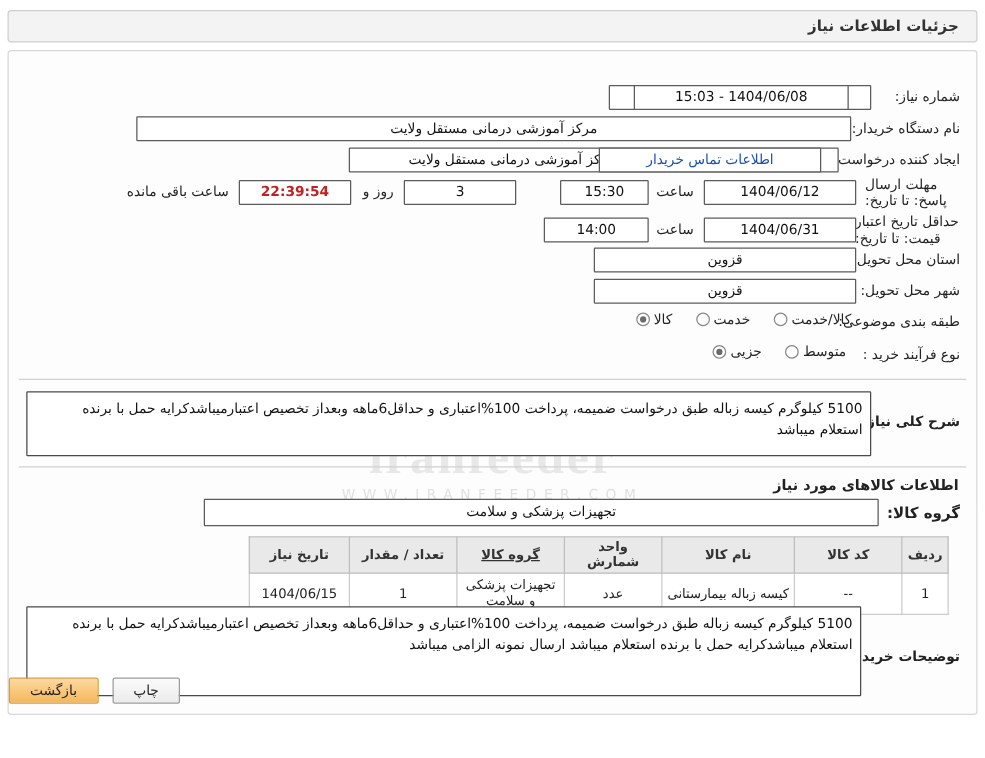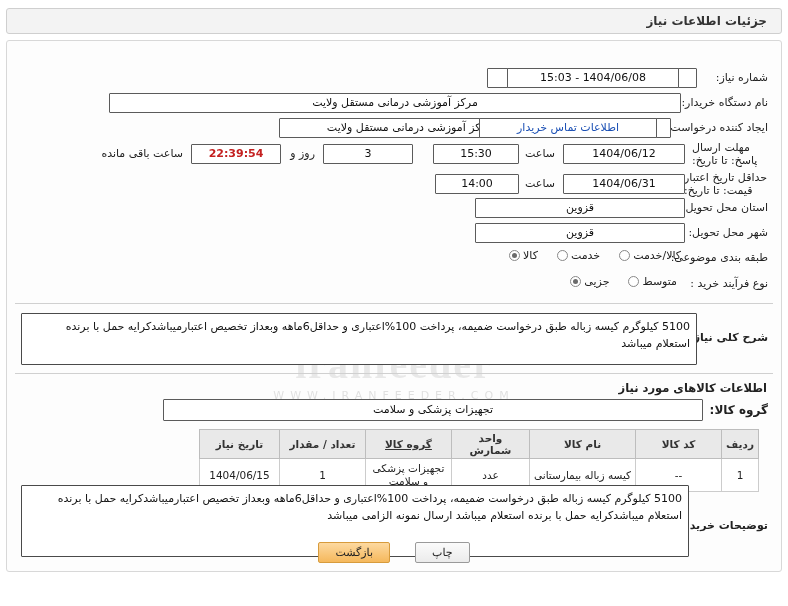--- a/index.html
+++ b/index.html
@@ -157,22 +157,22 @@
     color: #222;
     line-height: 13px;
   }
   
   .btns {
     position: absolute;
     bottom: 8px;
     left: 0; right: 0;
     display: flex;
     flex-direction: row-reverse;
-    justify-content: center;
-    gap: 25px;
+    justify-content: flex-start;
+    gap: 11px;
   }
   .btn {
     border: 1px solid #9a9a9a;
     background: linear-gradient(#fbfbfb, #ebebeb);
     padding: 3px 16px;
     font-size: 11px;
     border-radius: 2px;
     color: #222;
     cursor: pointer;
   }
@@ -227,21 +227,21 @@
     <div class="rlabel" style="top:55px;">نام دستگاه خریدار:</div>
     <div class="fld" style="position:absolute; top:52px; right:100px; width:572px;">مرکز آموزشی درمانی مستقل ولایت</div>
 
     <div class="rlabel" style="top:80px;">ایجاد کننده درخواست:</div>
     <div class="fld" style="position:absolute; top:77px; right:110px; width:392px;">سیدابوالفضل میری کارپرداز مرکز آموزشی درمانی مستقل ولایت</div>
     <div class="fld blue" style="position:absolute; top:77px; left:472px; width:178px; font-weight:normal;">اطلاعات تماس خریدار</div>
 
     <div class="rlabel" style="top:100px; width:76px;">مهلت ارسال پاسخ: تا تاریخ:</div>
     <div class="fld" style="position:absolute; top:103px; right:96px; width:122px;">1404/06/12</div>
     <div style="position:absolute; top:106px; right:226px; font-size:11px;">ساعت</div>
-    <div class="fld" style="position:absolute; top:103px; right:262px; width:86px;">15:30</div>
+    <div class="fld" style="position:absolute; top:103px; right:262px; width:71px;">15:30</div>
     <div class="fld" style="position:absolute; top:103px; right:368px; width:90px;">3</div>
     <div style="position:absolute; top:106px; right:466px; font-size:11px;">روز و</div>
     <div class="fld red" style="position:absolute; top:103px; right:500px; width:90px;">22:39:54</div>
     <div style="position:absolute; top:106px; right:598px; font-size:11px;">ساعت باقی مانده</div>
 
     <div class="rlabel" style="top:130px; width:84px;">حداقل تاریخ اعتبار قیمت: تا تاریخ:</div>
     <div class="fld" style="position:absolute; top:133px; right:96px; width:122px;">1404/06/31</div>
     <div style="position:absolute; top:136px; right:226px; font-size:11px;">ساعت</div>
     <div class="fld" style="position:absolute; top:133px; right:262px; width:84px;">14:00</div>
 

